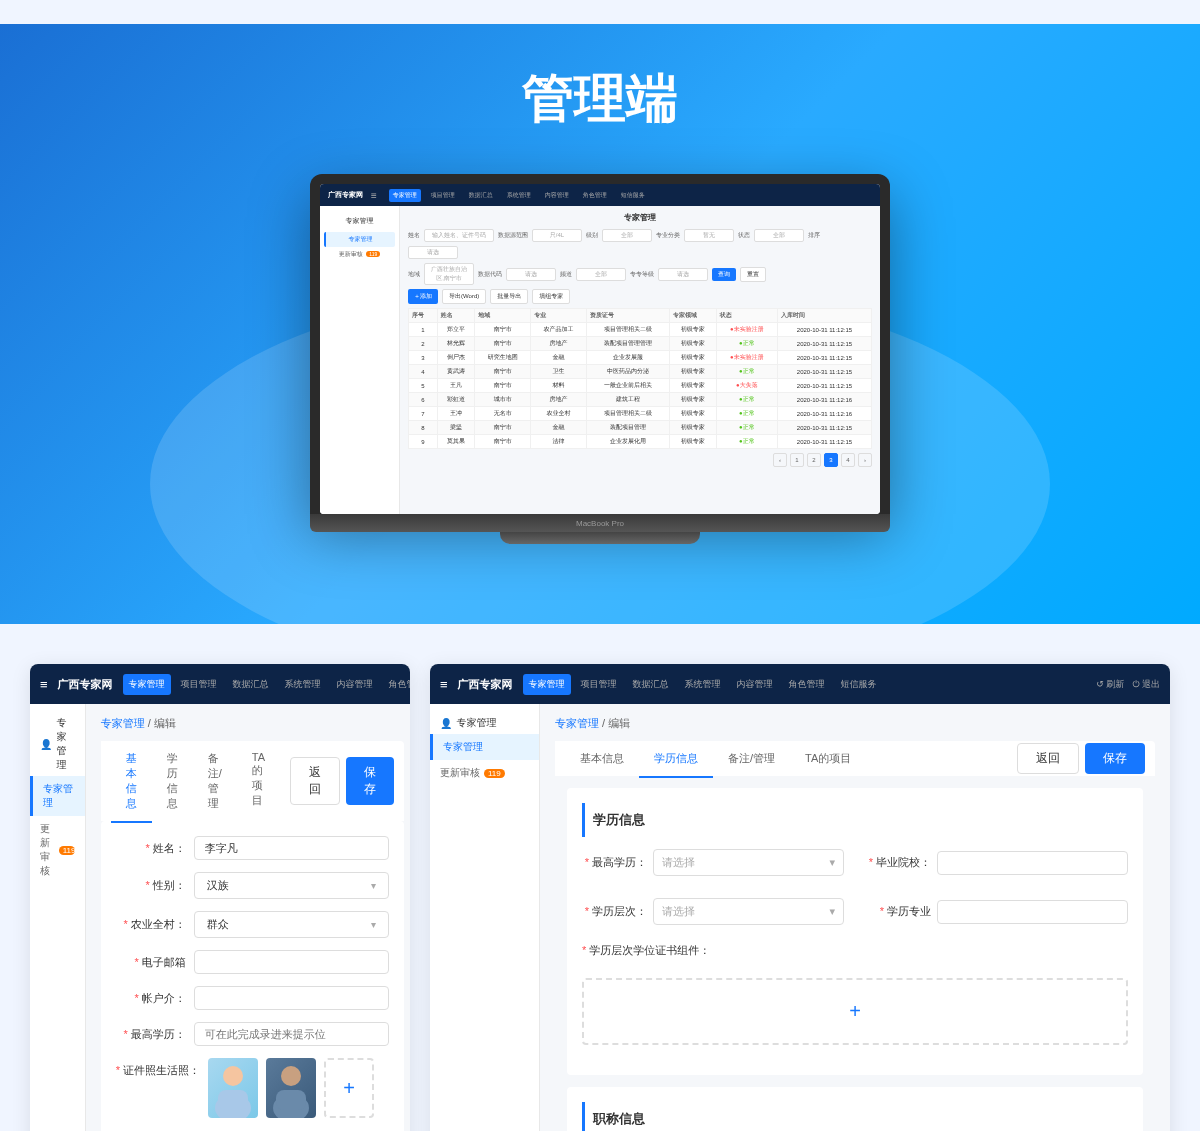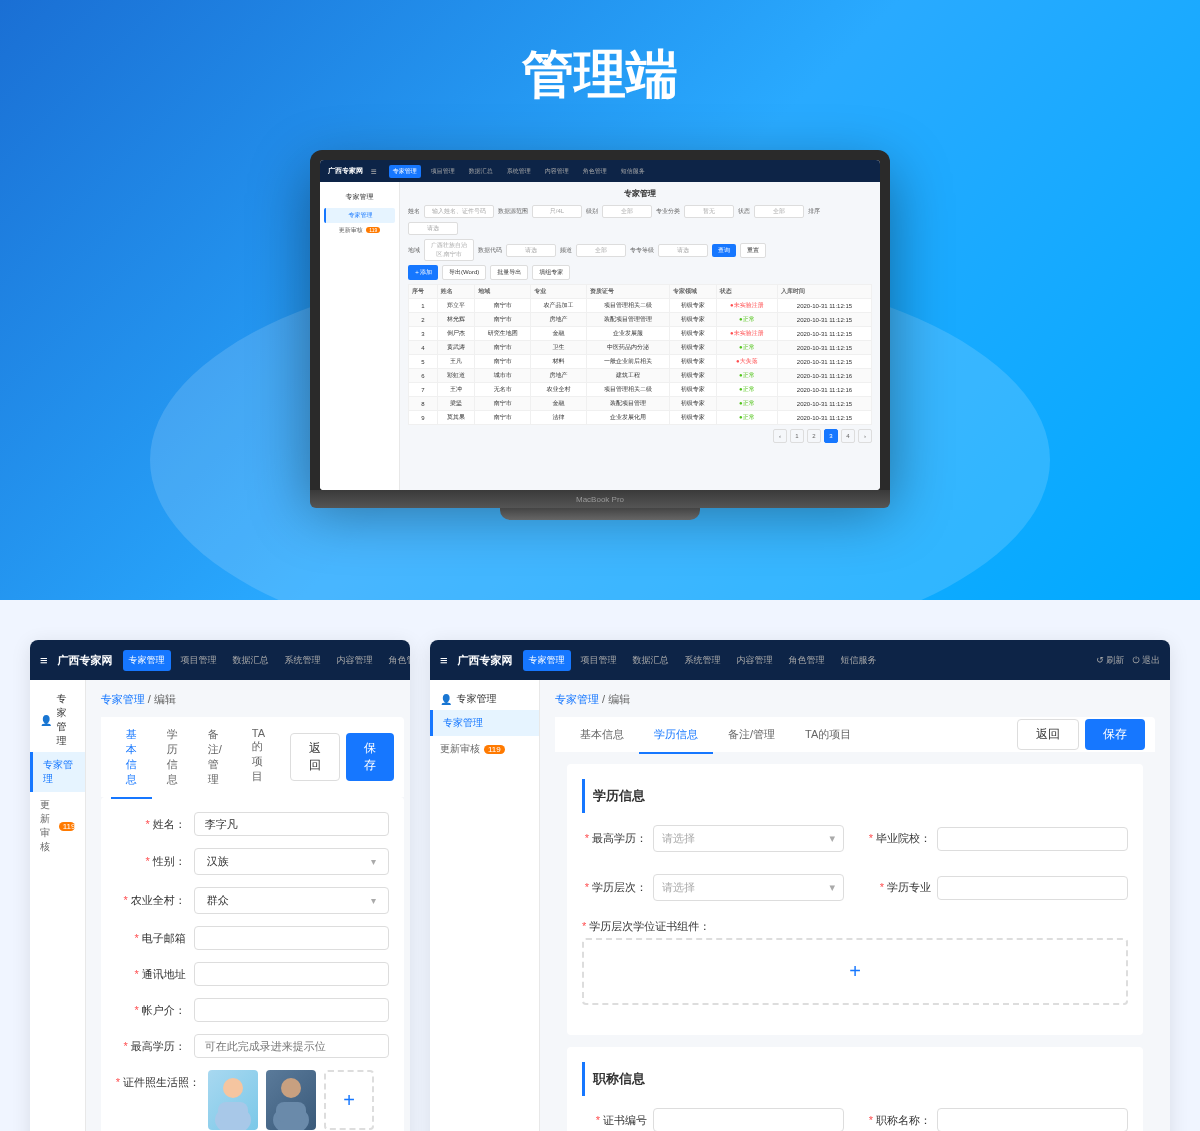--- a/index.html
+++ b/index.html
@@ -11,20 +11,21 @@
       overflow-x: hidden;
     }
 
     
     .top-section {
       background: linear-gradient(135deg, #1a6fd4 0%, #29aaff 50%, #0af 100%);
       padding: 40px 0 80px;
       text-align: center;
       position: relative;
       overflow: hidden;
+      margin-top: 24px;
     }
 
     .top-section::before {
       content: '';
       position: absolute;
       bottom: -60px;
       left: 50%;
       transform: translateX(-50%);
       width: 900px;
       height: 400px;
@@ -924,24 +925,20 @@
             <div class="form-select">
               <span>群众</span>
               <span class="form-select-arrow">▾</span>
             </div>
           </div>
           <div class="form-row">
             <span class="form-label required">电子邮箱</span>
             <input class="form-input" style="">
           </div>
           <div class="form-row">
-            <span class="form-label required">通讯地址</span>
-            <input class="form-input" style="">
-          </div>
-          <div class="form-row">
             <span class="form-label required">帐户介：</span>
             <input class="form-input" style="">
           </div>
           <div class="form-row">
             <span class="form-label required">最高学历：</span>
             <input class="form-input placeholder" placeholder="可在此完成录进来提示位" style="">
           </div>
           <div class="form-row" style="align-items:flex-start;">
             <span class="form-label required" style="margin-top:5px;">证件照生活照：</span>
             <div class="photo-upload-area">
@@ -1045,21 +1042,21 @@
                   <span>请选择</span>
                   <span>▾</span>
                 </div>
               </div>
               <div class="form-field">
                 <span class="field-label required">学历专业</span>
                 <input class="field-input" style="">
               </div>
             </div>
 
-            <div style="margin-bottom:4px;">
+            <div style="margin-bottom:20px;">
               <span class="field-label required" style="font-size:11px;color:#333;">学历层次学位证书组件：</span>
             </div>
             <div class="upload-placeholder">+</div>
           </div>
 
           <div style="background:white;border-radius:4px;padding:15px;margin-bottom:12px;">
             <div class="form-section-title">职称信息</div>
 
             <div class="form-grid">
               <div class="form-field">

